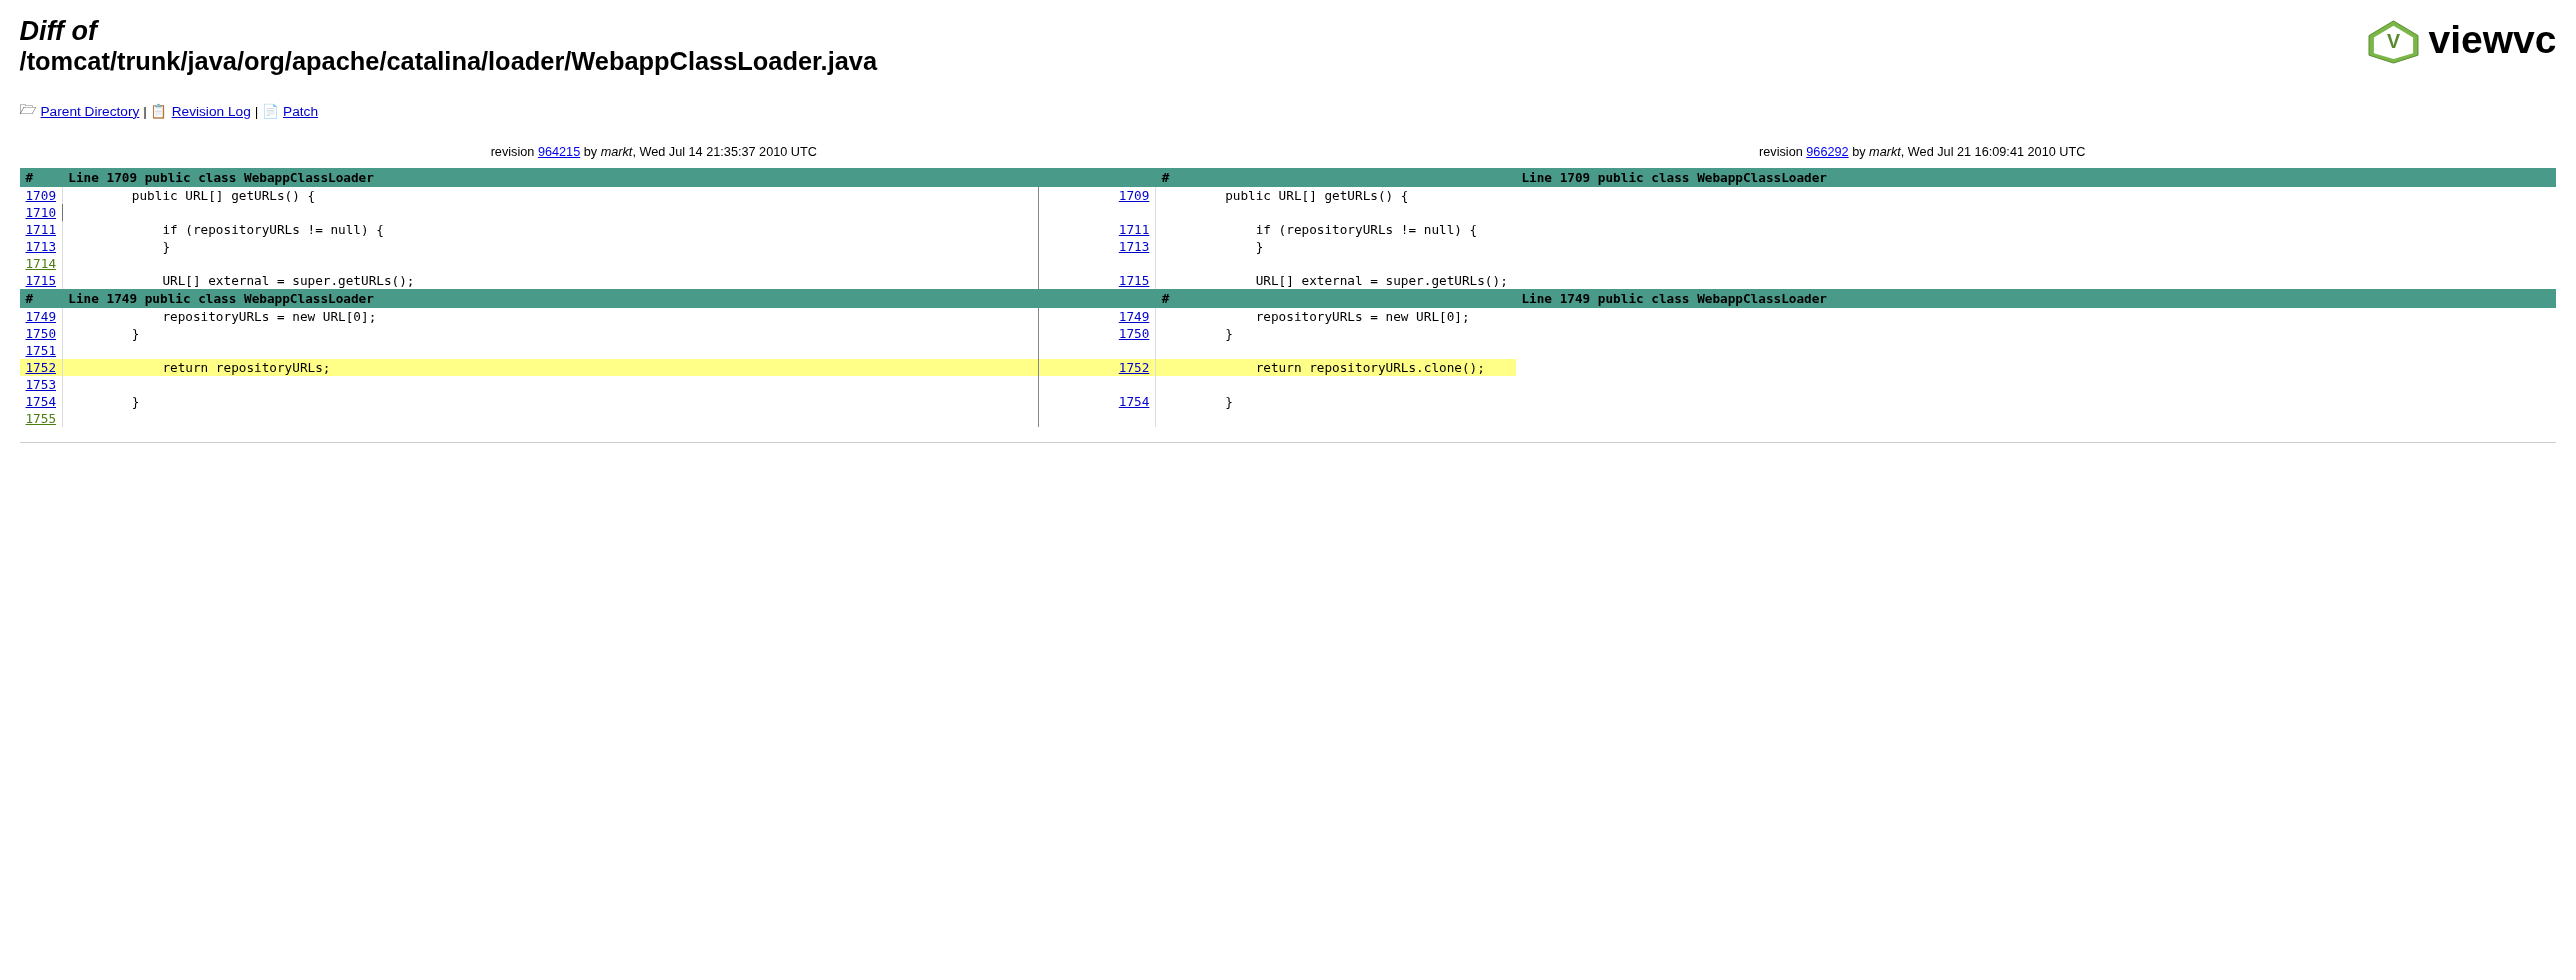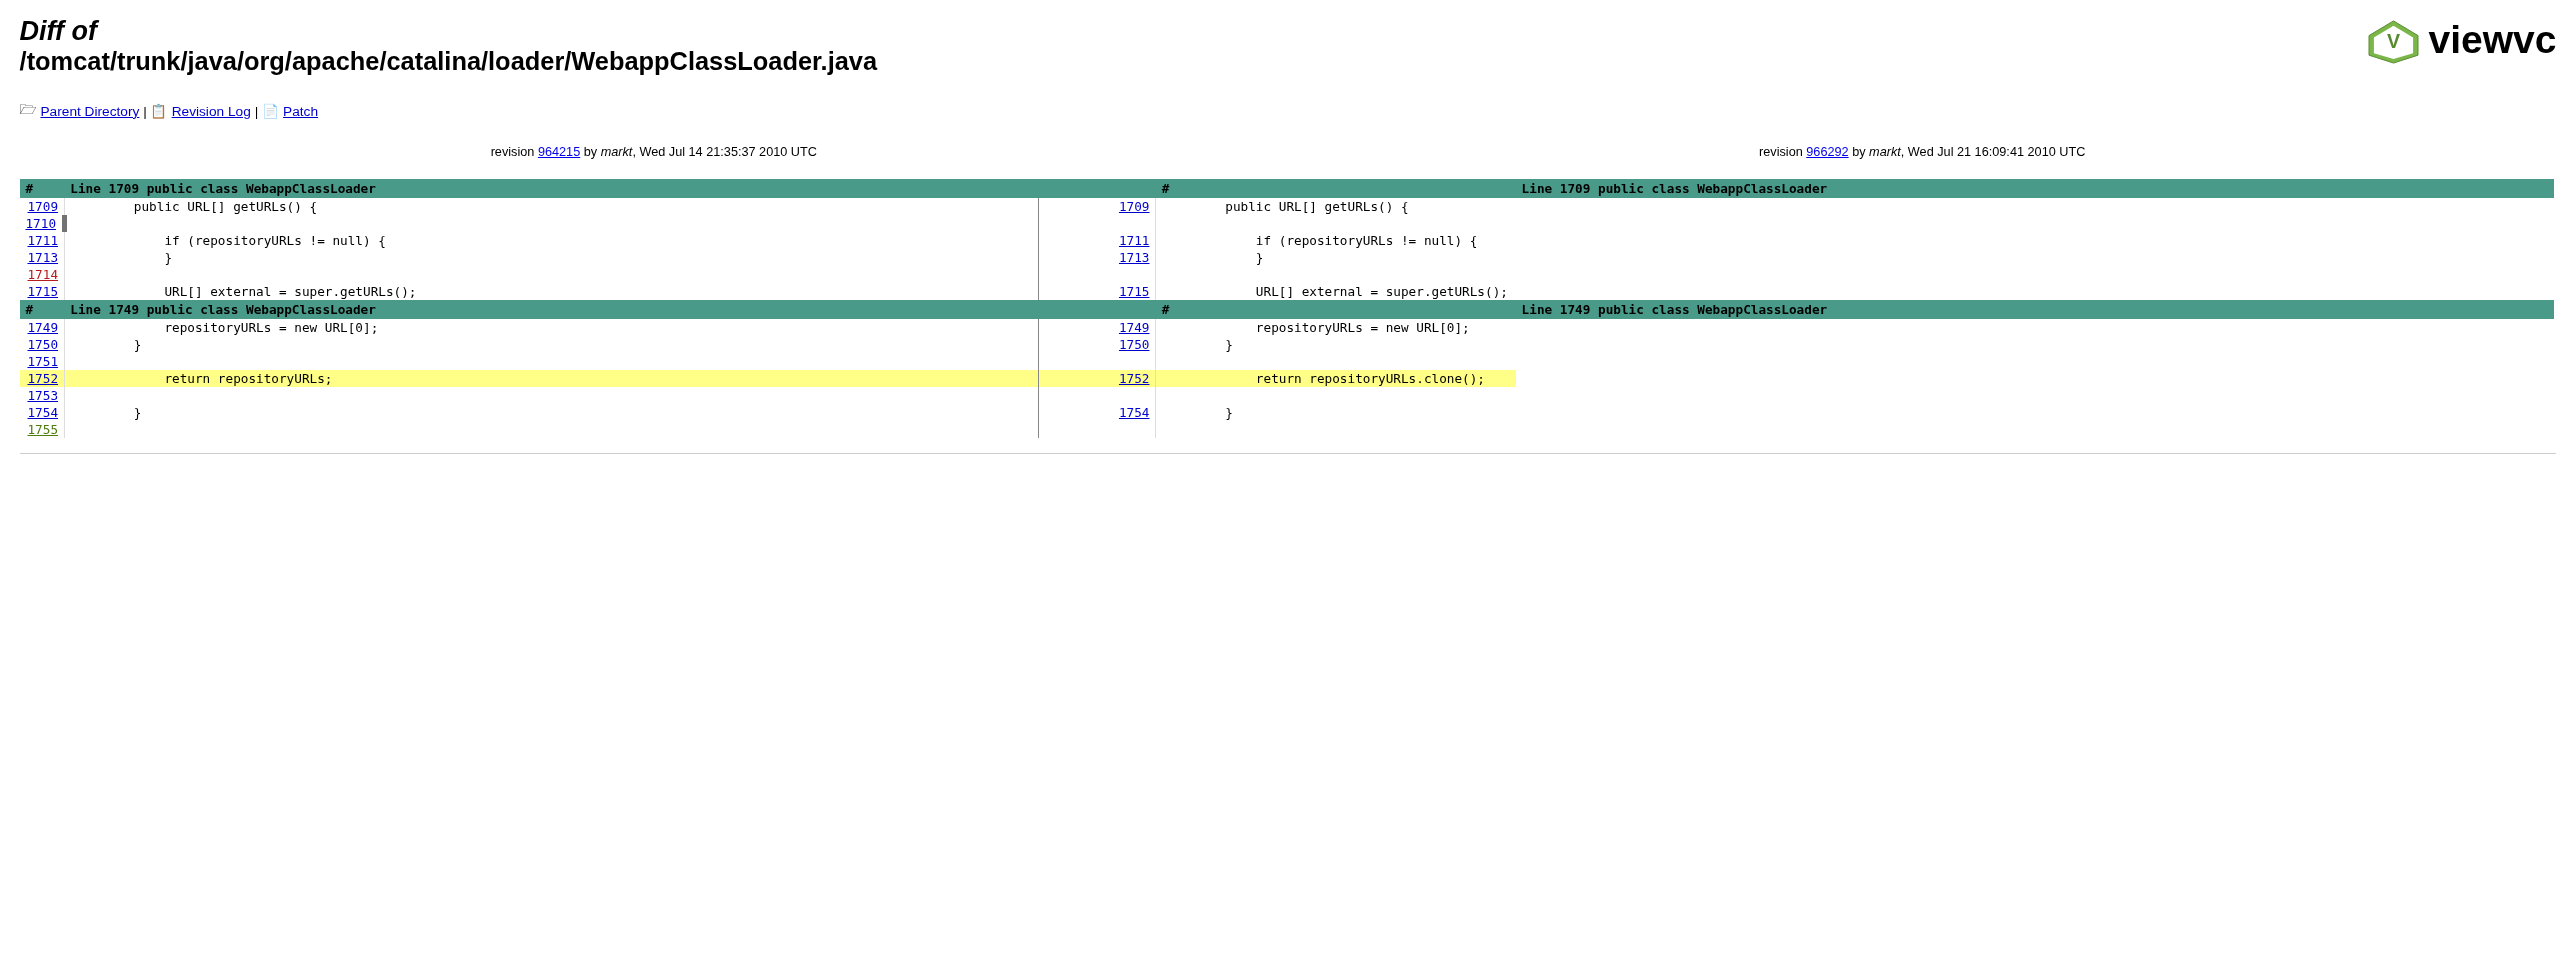--- a/index.html
+++ b/index.html
@@ -97,21 +97,21 @@
   <span class="separator">|</span>
 
   <span>📋</span>
   <a href="#">Revision Log</a>
   <span class="separator">|</span>
 
   <span>📄</span>
   <a href="#">Patch</a>
 </div>
 
-<table style="width:100%; border-collapse:collapse; margin-bottom:16px;">
+<table style="width:100%; border-collapse:collapse; margin-bottom:5px;">
   <tbody>
       <tr>
     <td style="width:43px;"></td>
     <td style="width:15.7px;"></td>
     <td style="width:50%; text-align:center; font-family:Arial,sans-serif; font-size:12.7px; padding:3.9px 0; border:none;">
       <span>revision </span><a href="#">964215</a><span> by </span><em>markt</em><span>, Wed Jul 14 21:35:37 2010 UTC</span>
     </td>
     <td style="width:43px;"></td>
     <td style="width:15.7px;"></td>
     <td style="width:50%; text-align:center; font-family:Arial,sans-serif; font-size:12.7px; padding:3.9px 0; border:none;">
@@ -129,39 +129,39 @@
       <td style="background:#4a9a8a;font-weight:bold;padding:2px 5.9px;width:43px;font-family:monospace;font-size:12.7px;">#</td>
       <td style="background:#4a9a8a;font-weight:bold;padding:2px 5.9px;font-family:monospace;font-size:12.7px;width:50%;" colspan="2"><strong>Line 1709</strong>   public class WebappClassLoader</td>
     </tr>
       <tr>
       <td style="background:#fff;padding:1px 5.9px;width:43px;text-align:right;font-family:monospace;font-size:12.7px;border-right:1px solid #ddd;"><a href="#" style="color:#00c;text-decoration:underline;">1709</a></td>
       <td style="background:#fff;padding:1px 7.8px;font-family:monospace;font-size:12.7px;border-right:1px solid #888;white-space:pre;">        public URL[] getURLs() {</td>
       <td style="background:#fff;padding:1px 5.9px;width:43px;text-align:right;font-family:monospace;font-size:12.7px;border-right:1px solid #ddd;"><a href="#" style="color:#00c;text-decoration:underline;">1709</a></td>
       <td style="background:#fff;padding:1px 7.8px;font-family:monospace;font-size:12.7px;white-space:pre;">        public URL[] getURLs() {</td>
     </tr>
       <tr>
-      <td style="background:#fff;padding:1px 5.9px;width:43px;text-align:right;font-family:monospace;font-size:12.7px;border-right:5px solid #737373;"><a href="#" style="color:#00c;text-decoration:underline;">1710</a></td>
+      <td style="background:#fff;padding:1px 5.9px;width:43px;text-align:right;font-family:monospace;font-size:12.7px;border-right:1px solid #737373;"><a href="#" style="color:#00c;text-decoration:underline;">1710</a></td>
       <td style="background:#fff;padding:1px 7.8px;font-family:monospace;font-size:12.7px;border-right:1px solid #888;white-space:pre;"></td>
       <td style="background:#fff;padding:1px 5.9px;width:43px;text-align:right;font-family:monospace;font-size:12.7px;border-right:1px solid #ddd;"></td>
       <td style="background:#fff;padding:1px 7.8px;font-family:monospace;font-size:12.7px;white-space:pre;"></td>
     </tr>
       <tr>
       <td style="background:#fff;padding:1px 5.9px;width:43px;text-align:right;font-family:monospace;font-size:12.7px;border-right:1px solid #ddd;"><a href="#" style="color:#00c;text-decoration:underline;">1711</a></td>
       <td style="background:#fff;padding:1px 7.8px;font-family:monospace;font-size:12.7px;border-right:1px solid #888;white-space:pre;">            if (repositoryURLs != null) {</td>
       <td style="background:#fff;padding:1px 5.9px;width:43px;text-align:right;font-family:monospace;font-size:12.7px;border-right:1px solid #ddd;"><a href="#" style="color:#00c;text-decoration:underline;">1711</a></td>
       <td style="background:#fff;padding:1px 7.8px;font-family:monospace;font-size:12.7px;white-space:pre;">            if (repositoryURLs != null) {</td>
     </tr>
       <tr>
       <td style="background:#fff;padding:1px 5.9px;width:43px;text-align:right;font-family:monospace;font-size:12.7px;border-right:1px solid #ddd;"><a href="#" style="color:#00c;text-decoration:underline;">1713</a></td>
       <td style="background:#fff;padding:1px 7.8px;font-family:monospace;font-size:12.7px;border-right:1px solid #888;white-space:pre;">            }</td>
       <td style="background:#fff;padding:1px 5.9px;width:43px;text-align:right;font-family:monospace;font-size:12.7px;border-right:1px solid #ddd;"><a href="#" style="color:#00c;text-decoration:underline;">1713</a></td>
       <td style="background:#fff;padding:1px 7.8px;font-family:monospace;font-size:12.7px;white-space:pre;">            }</td>
     </tr>
       <tr>
-      <td style="background:#fff;padding:1px 5.9px;width:43px;text-align:right;font-family:monospace;font-size:12.7px;border-right:1px solid #ddd;"><a href="#" style="color:#b91c1c;text-decoration:underline;">1714</a></td>
+      <td style="background:#fff;padding:1px 5.9px;width:43px;text-align:right;font-family:monospace;font-size:12.7px;border-right:1px solid #ddd;"><a href="#" style="color:#4d7c0f;text-decoration:underline;">1714</a></td>
       <td style="background:#fff;padding:1px 7.8px;font-family:monospace;font-size:12.7px;border-right:1px solid #888;white-space:pre;"></td>
       <td style="background:#fff;padding:1px 5.9px;width:43px;text-align:right;font-family:monospace;font-size:12.7px;border-right:1px solid #ddd;"></td>
       <td style="background:#fff;padding:1px 7.8px;font-family:monospace;font-size:12.7px;white-space:pre;"></td>
     </tr>
       <tr>
       <td style="background:#fff;padding:1px 5.9px;width:43px;text-align:right;font-family:monospace;font-size:12.7px;border-right:1px solid #ddd;"><a href="#" style="color:#00c;text-decoration:underline;">1715</a></td>
       <td style="background:#fff;padding:1px 7.8px;font-family:monospace;font-size:12.7px;border-right:1px solid #888;white-space:pre;">            URL[] external = super.getURLs();</td>
       <td style="background:#fff;padding:1px 5.9px;width:43px;text-align:right;font-family:monospace;font-size:12.7px;border-right:1px solid #ddd;"><a href="#" style="color:#00c;text-decoration:underline;">1715</a></td>
       <td style="background:#fff;padding:1px 7.8px;font-family:monospace;font-size:12.7px;white-space:pre;">            URL[] external = super.getURLs();</td>
     </tr>

